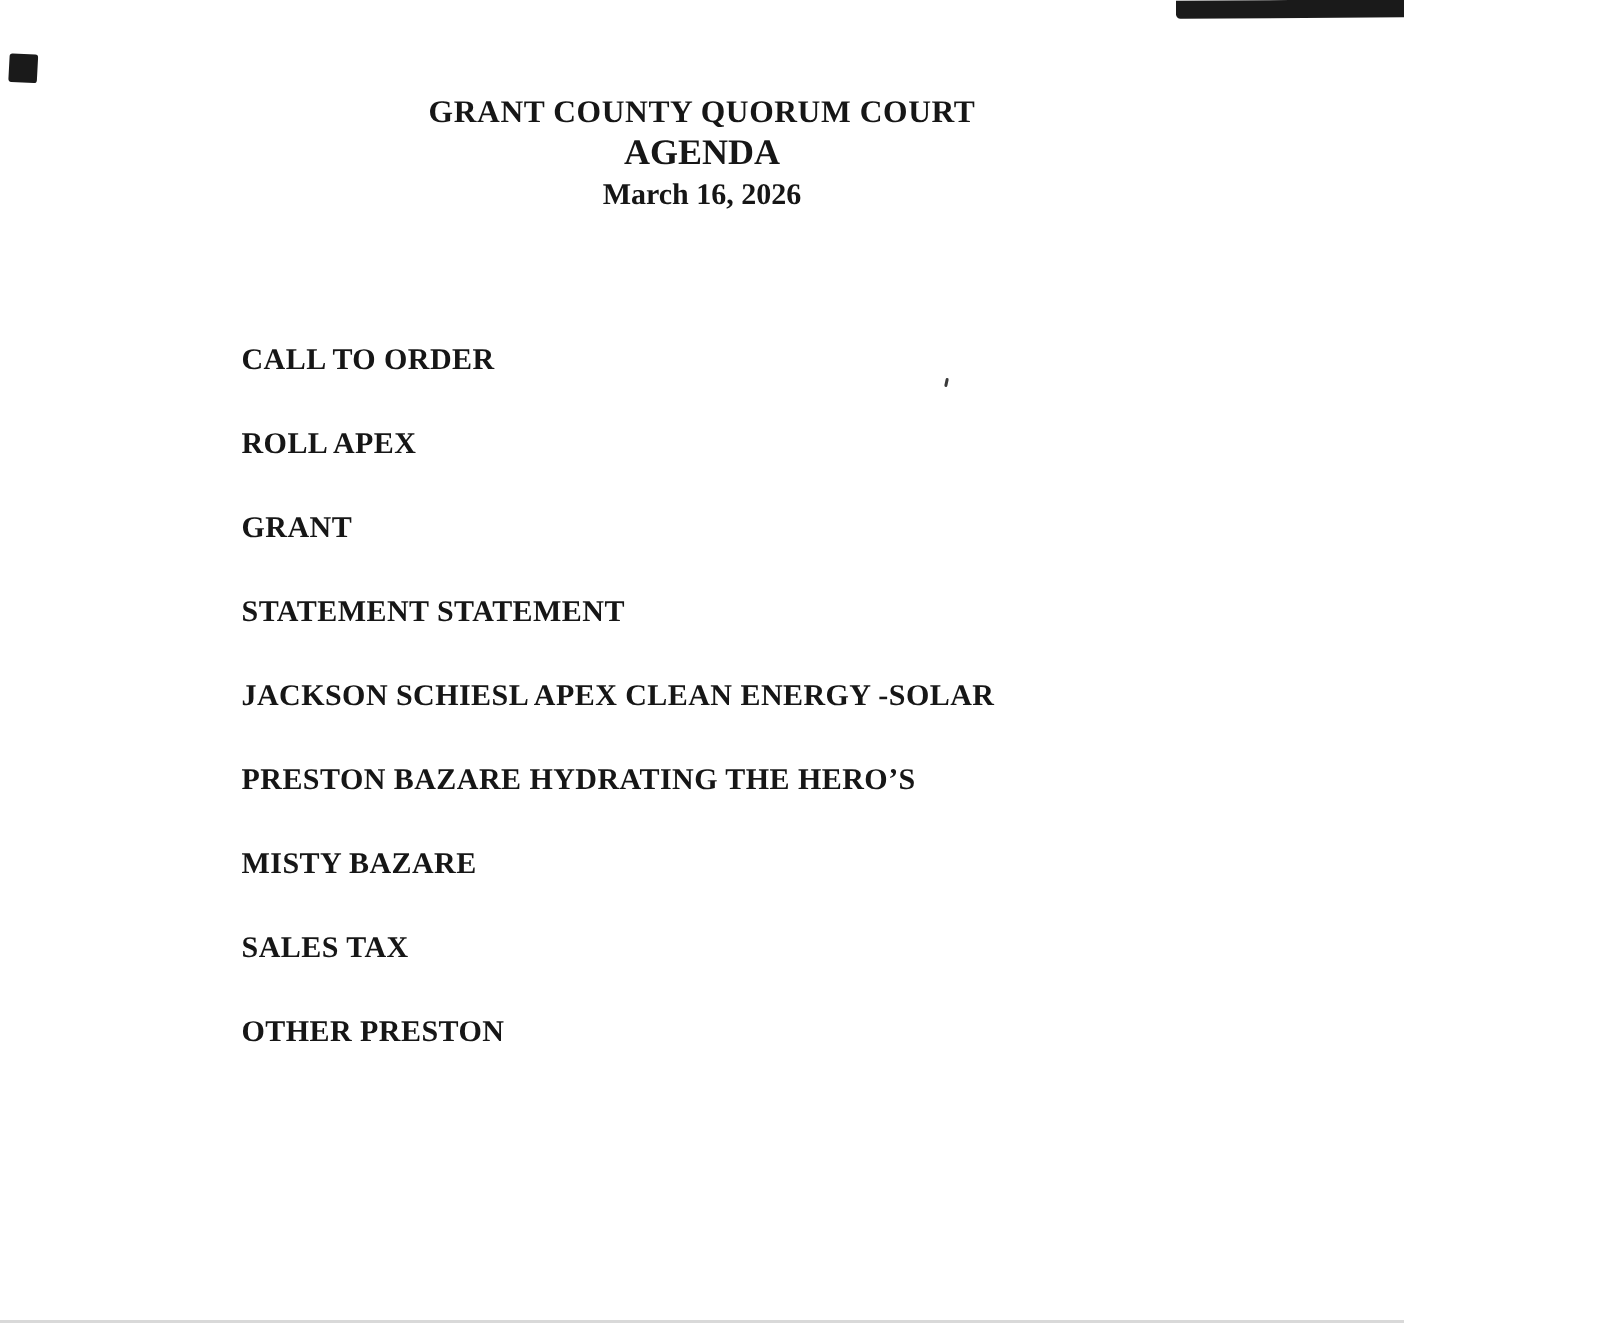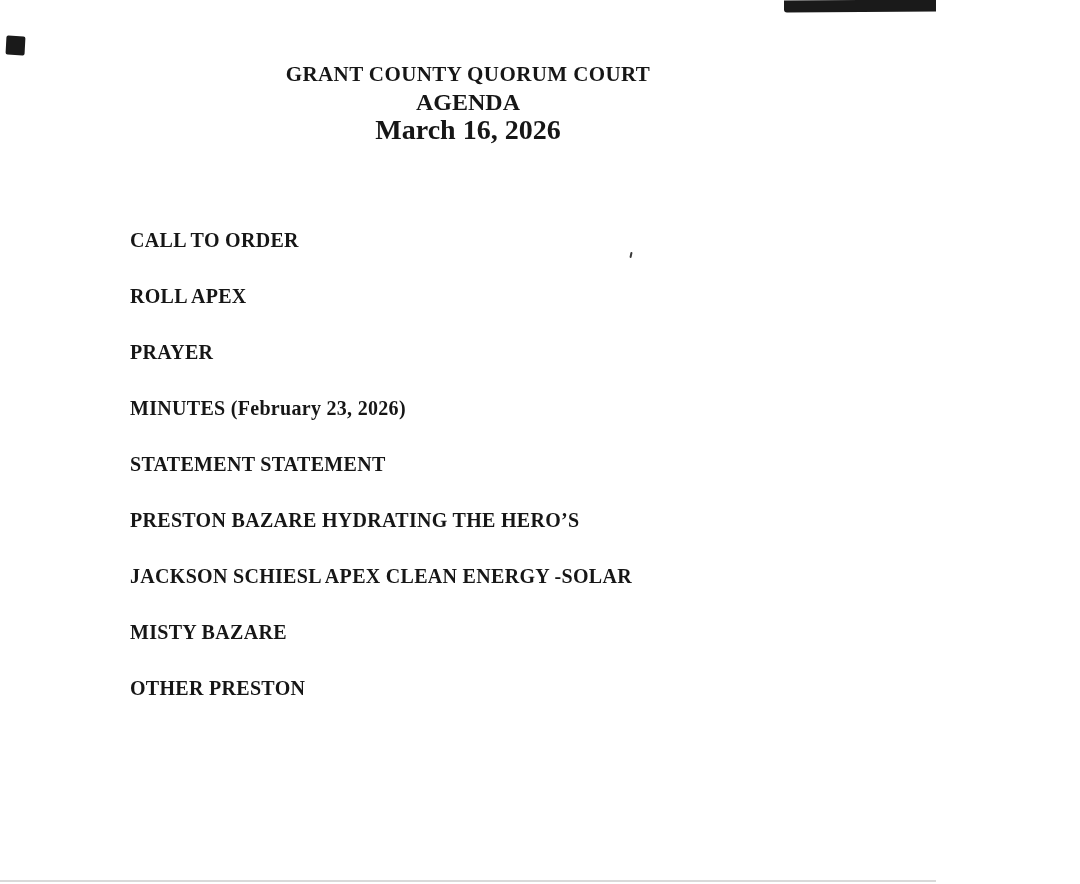--- a/index.html
+++ b/index.html
@@ -68,39 +68,40 @@
   .doc-title {
     font-size: 21px;
     letter-spacing: 0.4px;
     line-height: 28px;
   }
   .doc-subtitle {
     font-size: 24px;
     line-height: 28px;
   }
   .doc-date {
-    font-size: 28px;
+    font-size: 20px;
     line-height: 28px;
   }
 
   
   .agenda-list {
     position: absolute;
     top: 228px;
     left: 130px;
     display: flex;
     flex-direction: column;
     row-gap: 32px;
   }
   .agenda-item {
     font-size: 20px;
     font-weight: bold;
     line-height: 24px;
     letter-spacing: 0.3px;
     white-space: nowrap;
+    margin-left: 31px;
   }
 </style>
 </head>
 <body>
 
 <div class="page">
 
   <div class="artifact top-right"></div>
   <div class="artifact top-left"></div>
   <div class="artifact bottom-edge"></div>
@@ -108,22 +109,22 @@
 
   <div class="title-block">
     <div class="doc-title">GRANT COUNTY QUORUM COURT</div>
     <div class="doc-subtitle">AGENDA</div>
     <div class="doc-date">March 16, 2026</div>
   </div>
 
   <div class="agenda-list">
     <div class="agenda-item">CALL TO ORDER</div>
     <div class="agenda-item">ROLL APEX</div>
-    <div class="agenda-item">PRAYER</div>
-    <div class="agenda-item">MINUTES (February 23, 2026)</div>
+    <div class="agenda-item">GRANT</div>
     <div class="agenda-item">STATEMENT STATEMENT</div>
+    <div class="agenda-item">JACKSON SCHIESL APEX CLEAN ENERGY -SOLAR</div>
     <div class="agenda-item">PRESTON BAZARE HYDRATING THE HERO’S</div>
-    <div class="agenda-item">JACKSON SCHIESL APEX CLEAN ENERGY -SOLAR</div>
     <div class="agenda-item">MISTY BAZARE</div>
+    <div class="agenda-item">SALES TAX</div>
     <div class="agenda-item">OTHER PRESTON</div>
   </div>
 
 </div>
 
 </body></html>

